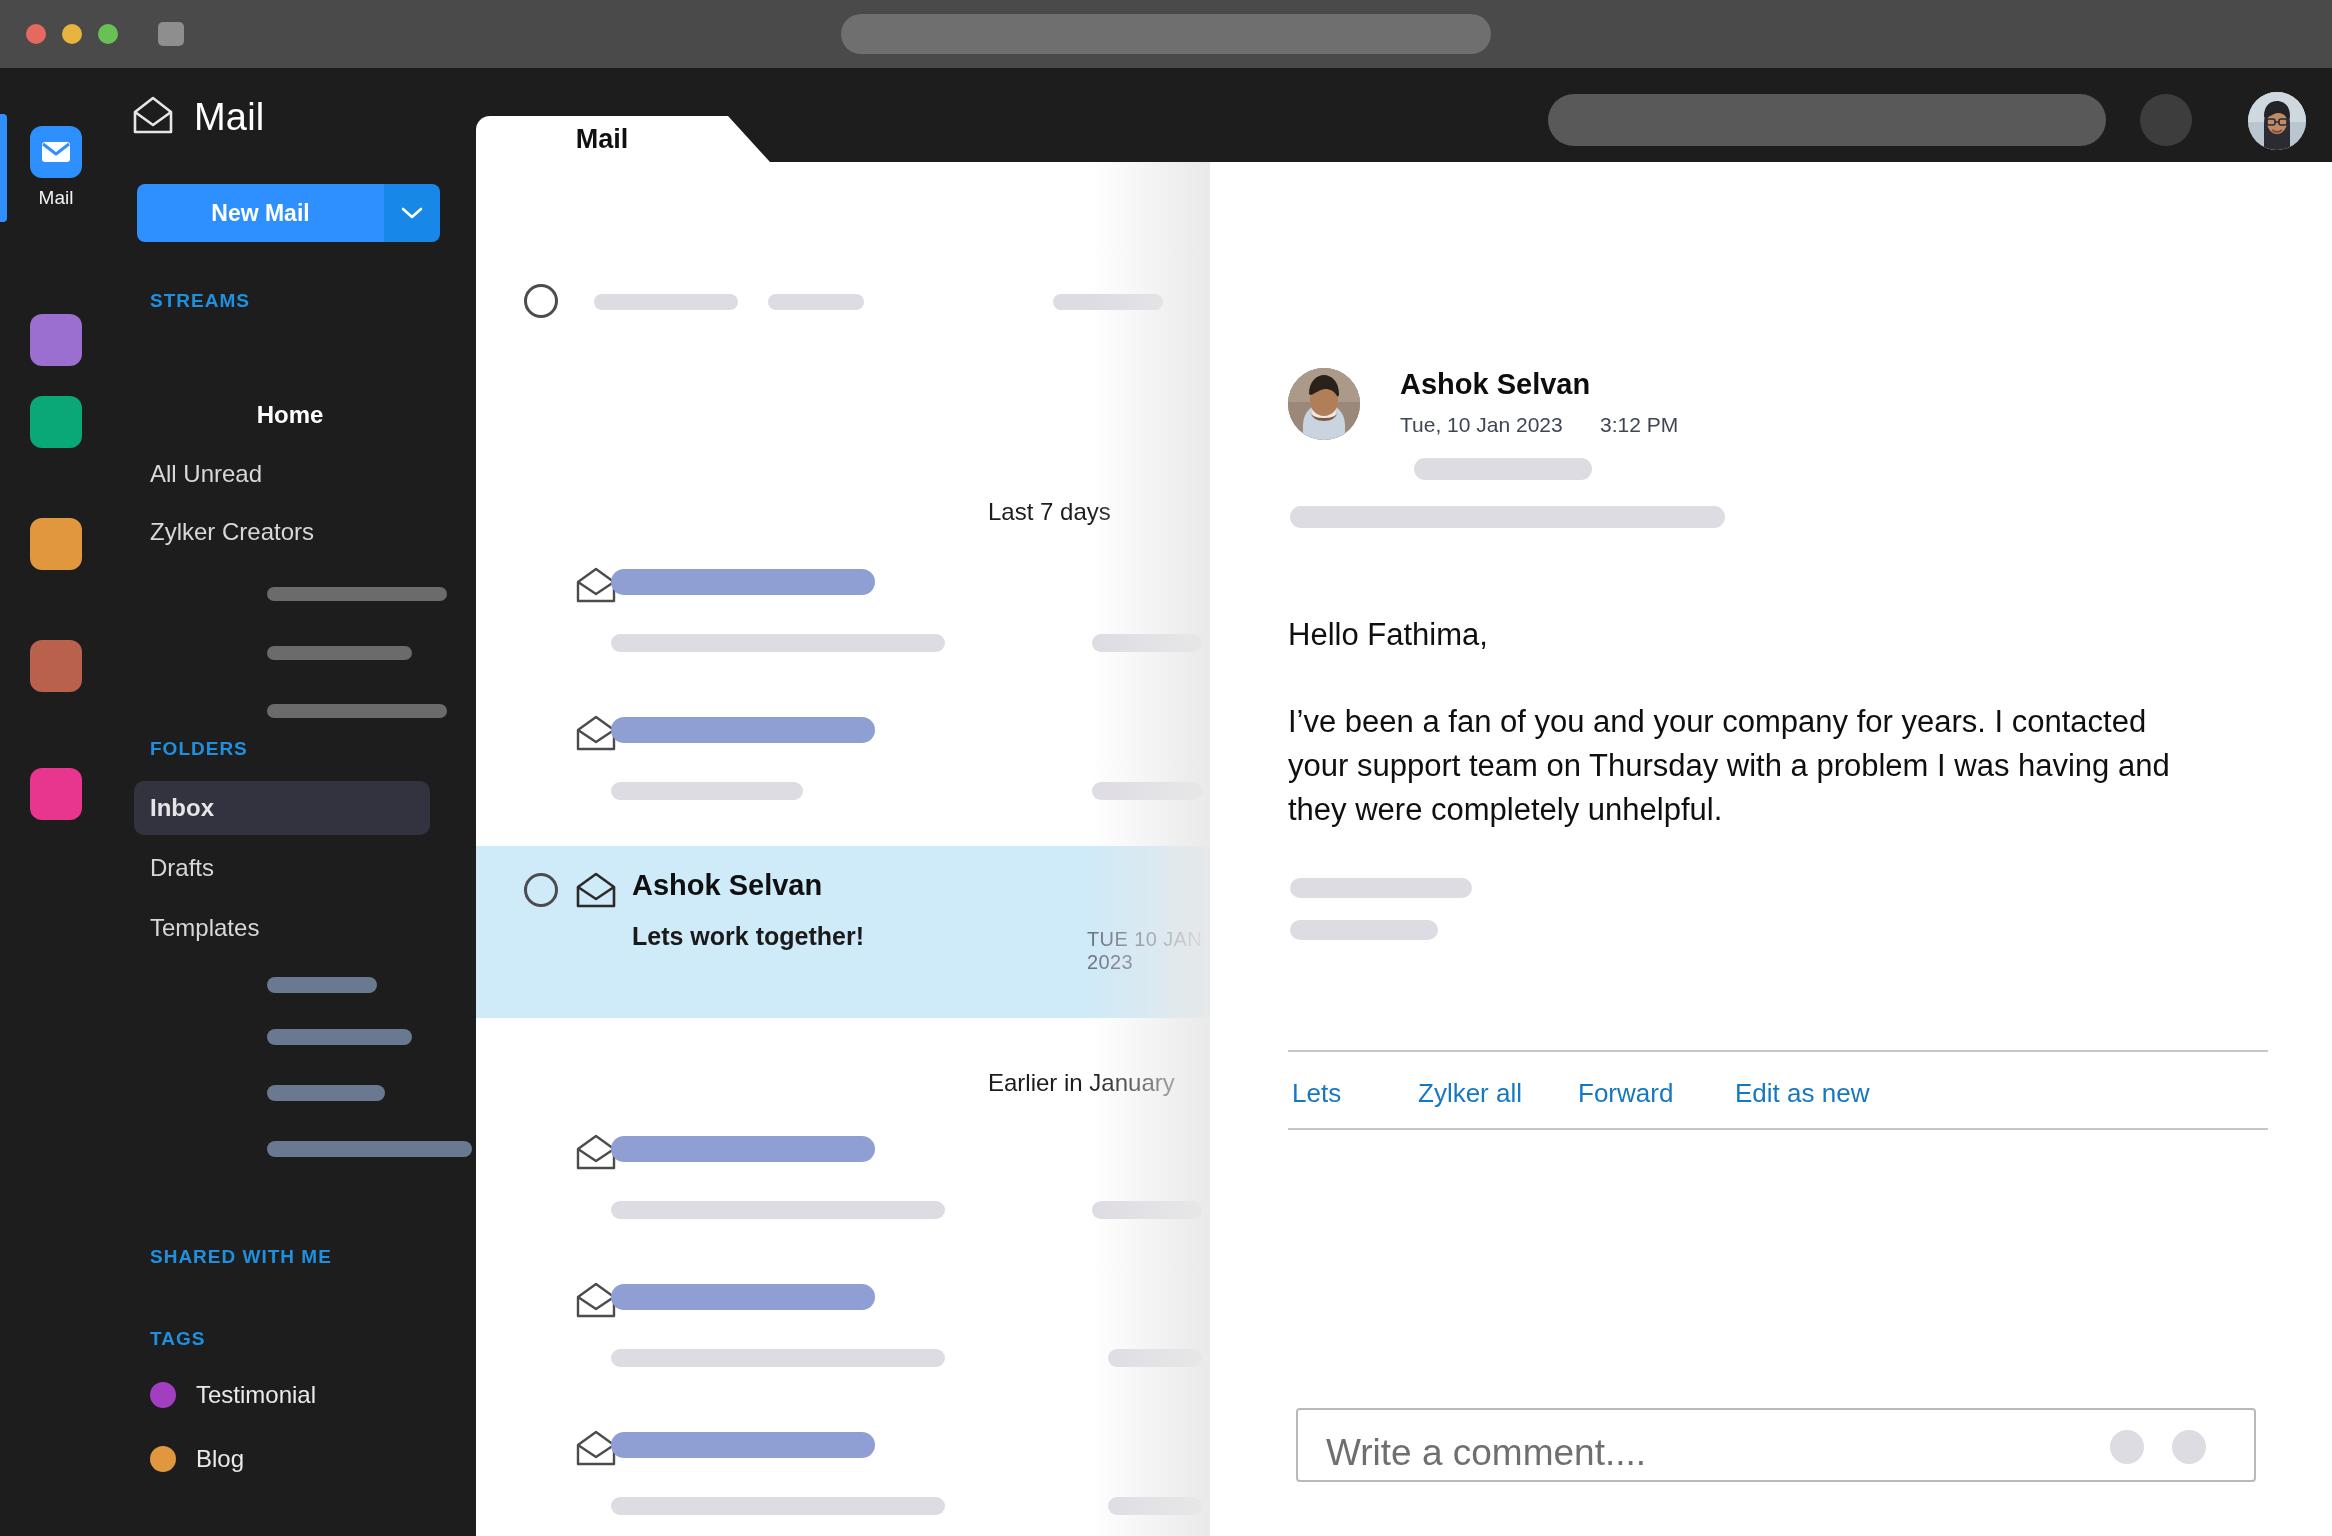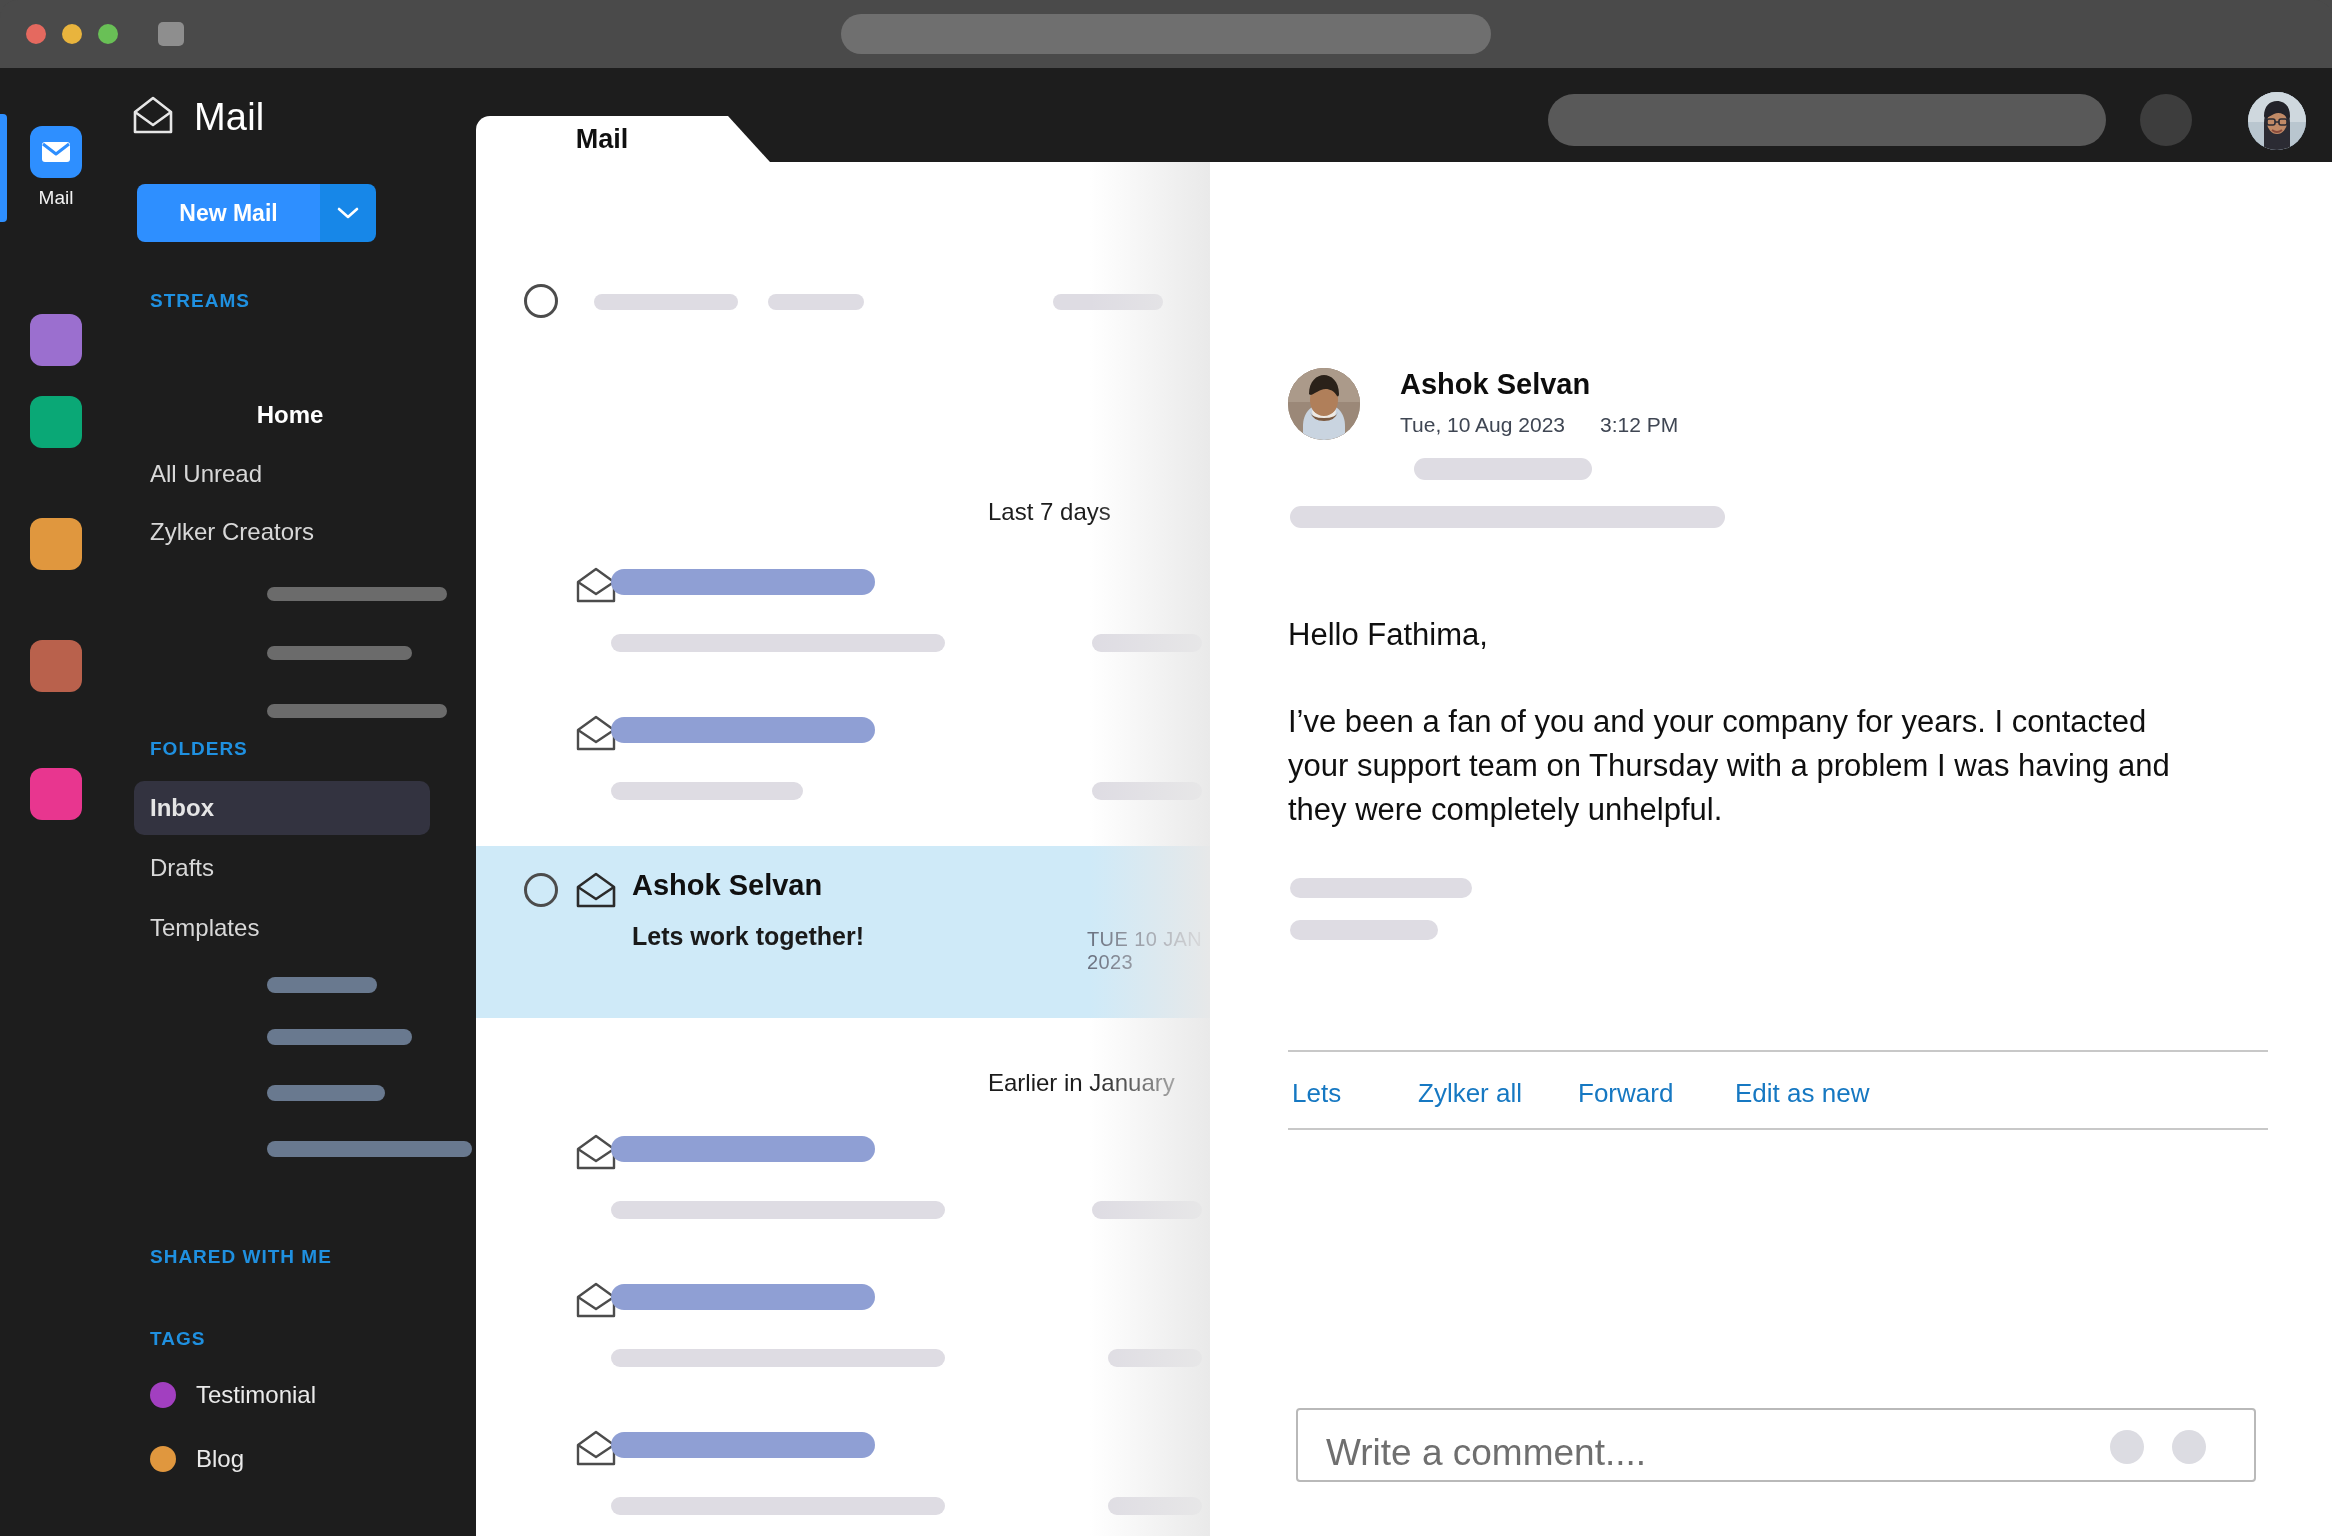--- a/index.html
+++ b/index.html
@@ -71,21 +71,21 @@
     background: #1d1d1d;
   }
   .brand {
     position: absolute; left: 18px; top: 24px;
     display: flex; align-items: center; gap: 18px;
   }
   .brand-text { color: #ffffff; font-size: 38px; letter-spacing: .2px; }
 
   .newmail {
     position: absolute; left: 25px; top: 116px;
-    width: 239px; height: 58px; border-radius: 8px;
+    width: 303px; height: 58px; border-radius: 8px;
     display: flex; overflow: hidden;
   }
   .newmail-main {
     flex: 1; background: #2e8fff; color: #fff;
     display: flex; align-items: center; justify-content: center;
     font-size: 23px; font-weight: bold;
   }
   .newmail-caret {
     width: 56px; background: #1787e8; color: #fff;
     display: flex; align-items: center; justify-content: center;
@@ -473,21 +473,21 @@
         <rect width="72" height="72" fill="#9b8878"></rect>
         <rect x="0" y="0" width="72" height="34" fill="#ab9a8a"></rect>
         <path d="M36 36 c14 0 21 10 21 22 v14 h-42 v-14 c0-12 7-22 21-22z" fill="#c9d4e0"></path>
         <ellipse cx="36" cy="32" rx="14" ry="17" fill="#b07f5a"></ellipse>
         <path d="M21 26 c0-13 8-19 15-19 s15 6 15 19 c0 2-1 3-2 2 -4-7-11-8-16-6 -5 2-9 5-10 5 -1 0-2-1-2-1z" fill="#2a2119"></path>
         <path d="M24 42 q12 12 24 0 q0 10 -12 11 q-12 -1 -12 -11z" fill="#efeae4"></path>
         <path d="M22 44 q3 9 14 9 q11 0 14-9 q-2 6 -14 6 q-12 0 -14-6z" fill="#7a5a42"></path>
       </svg>
     </div>
     <div class="r-name">Ashok Selvan</div>
-    <div class="r-date">Tue,  10 Aug 2023</div>
+    <div class="r-date">Tue,  10 Jan 2023</div>
     <div class="r-time">3:12 PM</div>
 
     <div class="sk" style="left:1414px; top:390px; width:178px; height:22px; border-radius:11px; background:#dedce3"></div>
     <div class="sk" style="left:1290px; top:438px; width:435px; height:22px; border-radius:11px; background:#dedce3"></div>
 
     <div class="body-p" style="top:545px">Hello Fathima,</div>
     <div class="body-p" style="top:632px">I’ve been a fan of you and your company for years. I contacted your support team on Thursday with a problem I was having and they were completely unhelpful.</div>
 
     <div class="sk" style="left:1290px; top:810px; width:182px; height:20px; border-radius:10px; background:#dedce3"></div>
     <div class="sk" style="left:1290px; top:852px; width:148px; height:20px; border-radius:10px; background:#dedce3"></div>

